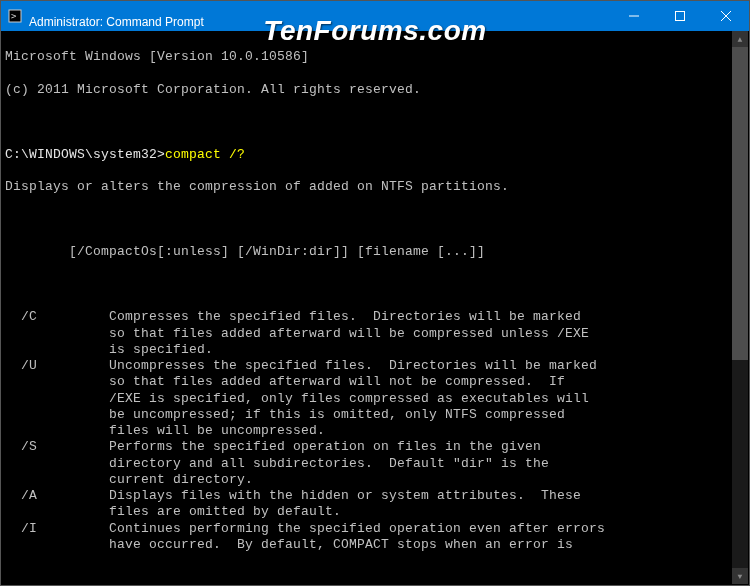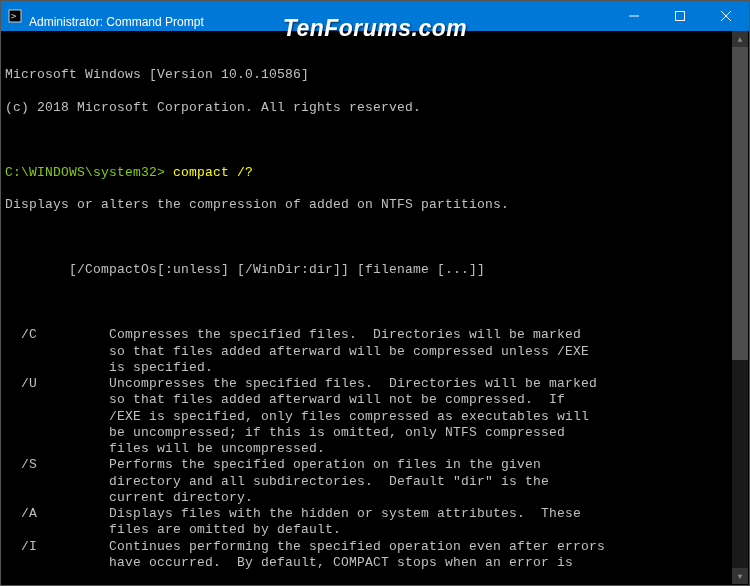--- a/index.html
+++ b/index.html
@@ -40,40 +40,40 @@
       display: flex;
       align-items: center;
       justify-content: center;
       color: #fff;
       font-family: 'Segoe UI', sans-serif;
     }
     .titlebar-btn svg { stroke: #fff; fill: none; stroke-width: 1; }
     .terminal {
       background: #000;
       color: #c0c0c0;
-      padding: 20px 4px;
+      padding: 2px 4px;
       line-height: 1.25;
       white-space: pre;
       font-family: Consolas, 'Lucida Console', 'Courier New', monospace;
       font-size: 13px;
       height: calc(100% - 30px);
       overflow: hidden;
       letter-spacing: 0.2px;
     }
     .line { white-space: pre; }
-    .prompt { color: #84cc16; margin-top: 30px; }
-    .cmd { color: #ffff00; margin-left: 8px; }
+    .prompt { color: #e5e5e5; margin-top: 30px; }
+    .cmd { color: #ffff00; }
     .watermark {
       position: absolute;
       top: 14px;
       left: 50%;
       transform: translateX(-50%);
       color: #fff;
       font-family: Arial, sans-serif;
-      font-size: 23px;
+      font-size: 28px;
       font-weight: bold;
       font-style: italic;
       letter-spacing: 0.5px;
       pointer-events: none;
       text-shadow: 1px 1px 2px rgba(0,0,0,0.6);
     }
     .scrollbar {
       position: absolute;
       right: 1px;
       top: 30px;
@@ -129,21 +129,21 @@
       <svg width="10" height="10" viewBox="0 0 10 10">
           <line x1="0" y1="0" x2="10" y2="10"></line>
           <line x1="10" y1="0" x2="0" y2="10"></line>
         </svg>
     </div>
   </div>
 </div>
 
 <div class="terminal">
 <div class="line">Microsoft Windows [Version 10.0.10586]</div>
-<div class="line">(c) 2018 Microsoft Corporation. All rights reserved.</div>
+<div class="line">(c) 2011 Microsoft Corporation. All rights reserved.</div>
 <div class="line"> </div>
 <div class="line"><span class="prompt">C:\WINDOWS\system32&gt;</span><span class="cmd">compact /?</span></div>
 <div class="line">Displays or alters the compression of added on NTFS partitions.</div>
 <div class="line"> </div>
 <div class="line">        [/CompactOs[:unless] [/WinDir:dir]] [filename [...]]</div>
 <div class="line"> </div>
 <div id="options-container"><div class="line">  /C         Compresses the specified files.  Directories will be marked</div><div class="line">             so that files added afterward will be compressed unless /EXE</div><div class="line">             is specified.</div><div class="line">  /U         Uncompresses the specified files.  Directories will be marked</div><div class="line">             so that files added afterward will not be compressed.  If</div><div class="line">             /EXE is specified, only files compressed as executables will</div><div class="line">             be uncompressed; if this is omitted, only NTFS compressed</div><div class="line">             files will be uncompressed.</div><div class="line">  /S         Performs the specified operation on files in the given</div><div class="line">             directory and all subdirectories.  Default "dir" is the</div><div class="line">             current directory.</div><div class="line">  /A         Displays files with the hidden or system attributes.  These</div><div class="line">             files are omitted by default.</div><div class="line">  /I         Continues performing the specified operation even after errors</div><div class="line">             have occurred.  By default, COMPACT stops when an error is</div></div>
 </div>
 
 <div class="scrollbar">

